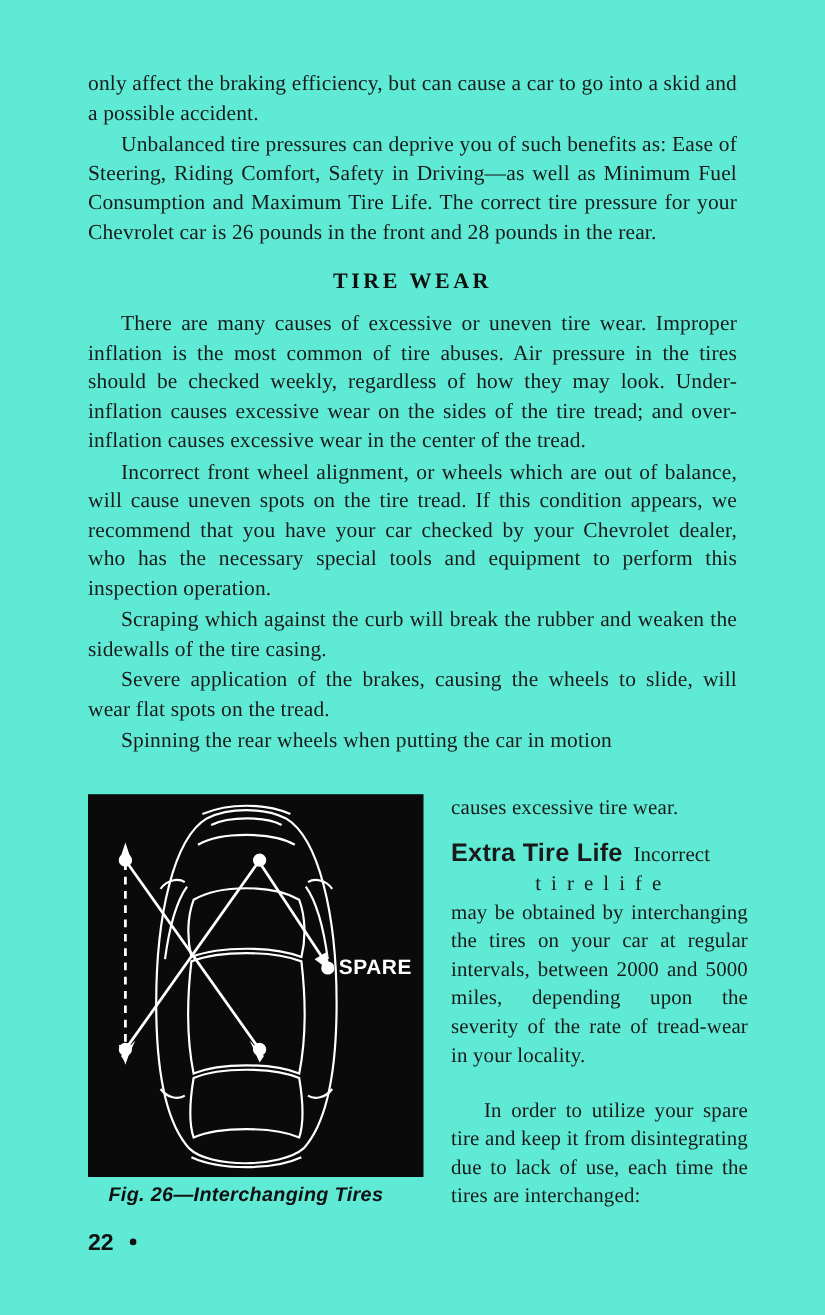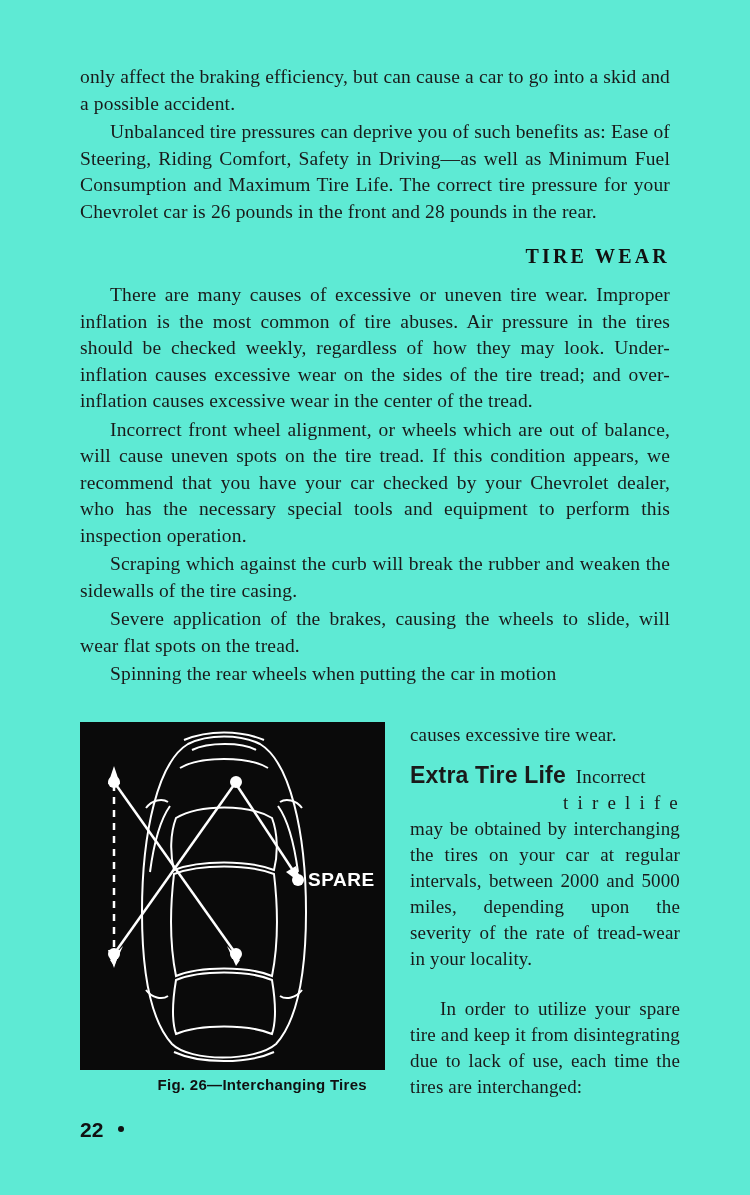--- a/index.html
+++ b/index.html
@@ -35,21 +35,21 @@
     text-align: justify;
     text-justify: inter-word;
     letter-spacing: 0.15px;
     color: #1a1a1a;
   }
   p.indent { text-indent: 30px; }
   p.tight { margin-bottom: 0px; }
   .para-block { margin-bottom: 2px; }
 
   h2.section {
-    text-align: right;
+    text-align: center;
     font-size: 20px;
     font-weight: bold;
     letter-spacing: 3.2px;
     margin: 20px 0 14px 0;
     font-family: "Liberation Serif", serif;
     color: #111;
   }
 
   
   .bottom {
@@ -66,24 +66,25 @@
   }
   .figbox {
     width: 305px;
     height: 348px;
     background: #0a0a0a;
     position: relative;
     overflow: hidden;
   }
   .figcaption {
     margin-top: 6px;
-    text-align: right;
-    font-family: "Liberation Sans", sans-serif;
-    font-size: 15px;
-    font-weight: bold;
+    text-align: center;
+    font-family: "Liberation Sans", sans-serif;
+    font-size: 18px;
+    font-weight: bold;
+    font-style: italic;
     letter-spacing: 0.3px;
     color: #111;
   }
   .rightcol {
     position: absolute;
     left: 330px;
     top: 0px;
     width: 270px;
   }
   .rightcol p {
@@ -219,21 +220,21 @@
           <circle cx="156" cy="232" r="6" fill="#ffffff"></circle>
           <circle cx="218" cy="158" r="6" fill="#ffffff"></circle>
         </svg>
         <div class="spare-label" style="left:228px; top:147px;">SPARE</div>
       </div>
       <div class="figcaption">Fig. 26—Interchanging Tires</div>
     </div>
 
     <div class="rightcol">
       <p>causes excessive tire wear.</p>
-      <p style="margin-top:14px;"><span class="lead">Extra Tire Life</span>&nbsp;&nbsp;<span>Incorrect</span><br><span class="spaced" style="display:block; text-align:right;">t i r e   l i f e</span></p>
+      <p style="margin-top:14px;"><span class="lead">Extra Tire Life</span>&nbsp;&nbsp;<span>Incorrect</span><br><span class="spaced" style="display:block; text-align:center;">t i r e   l i f e</span></p>
       <p>may be obtained by interchanging the tires on your car at regular intervals, between 2000 and 5000 miles, depending upon the severity of the rate of tread-wear in your locality.</p>
       <p class="indent" style="margin-top:24px;">In order to utilize your spare tire and keep it from disintegrating due to lack of use, each time the tires are interchanged:</p>
     </div>
 
   </div>
 
   <div class="pagenum">22</div>
   <div class="pagedot"></div>
 
 </div>

